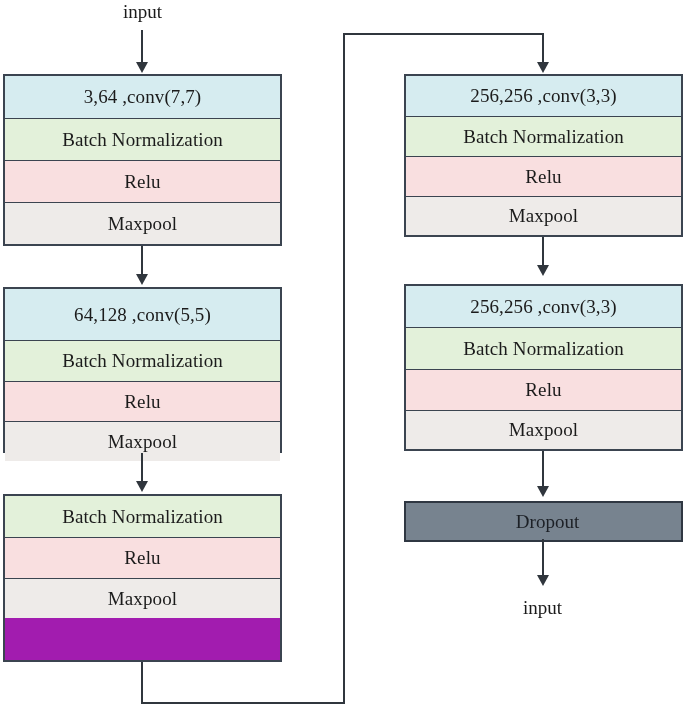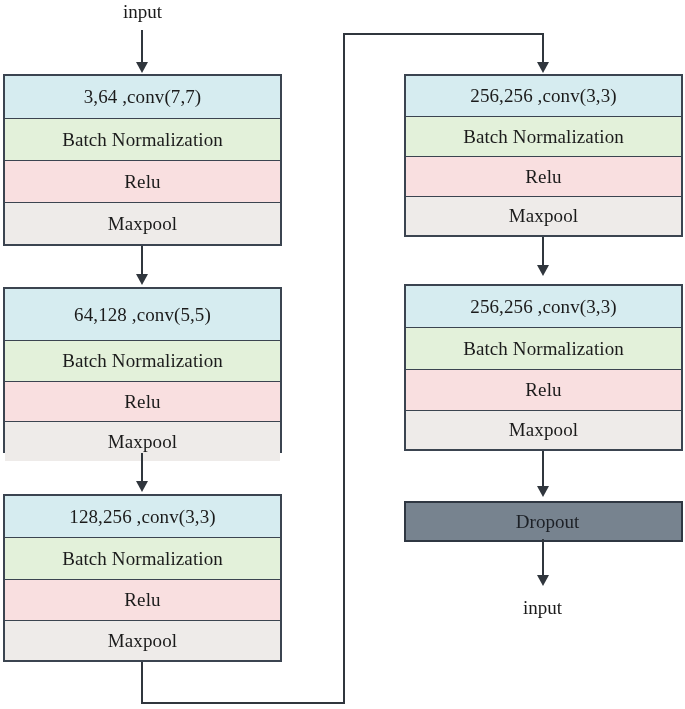--- a/index.html
+++ b/index.html
@@ -107,21 +107,20 @@
     <div class="layer-row" style="height:52px; background:#d6ecf0;">64,128 ,conv(5,5)</div>
     <div class="layer-row" style="height:41px; background:#e3f1da;">Batch Normalization</div>
     <div class="layer-row" style="height:40px; background:#f9dfe0;">Relu</div>
     <div class="layer-row" style="height:39px; background:#eeebe9;">Maxpool</div>
   </div>
 
   <div class="vline" style="left:141px; top:453px; height:32px;"></div>
   <div class="arrowhead" style="left:136px; top:481px;"></div>
 
   <div class="block" style="left:3px; top:494px; width:279px; height:168px;">
-    <div class="layer-row" style="height:42px; background:#d6ecf0;">128,256 ,conv(3,3)</div>
     <div class="layer-row" style="height:42px; background:#e3f1da;">Batch Normalization</div>
     <div class="layer-row" style="height:41px; background:#f9dfe0;">Relu</div>
     <div class="layer-row" style="height:39px; background:#eeebe9;">Maxpool</div>
   </div>
 
   <div class="vline" style="left:141px; top:662px; height:42px;"></div>
   <div class="hline" style="left:141px; top:702px; width:204px;"></div>
   <div class="vline" style="left:343px; top:33px; height:671px;"></div>
   <div class="hline" style="left:343px; top:33px; width:201px;"></div>
   <div class="vline" style="left:542px; top:33px; height:32px;"></div>

